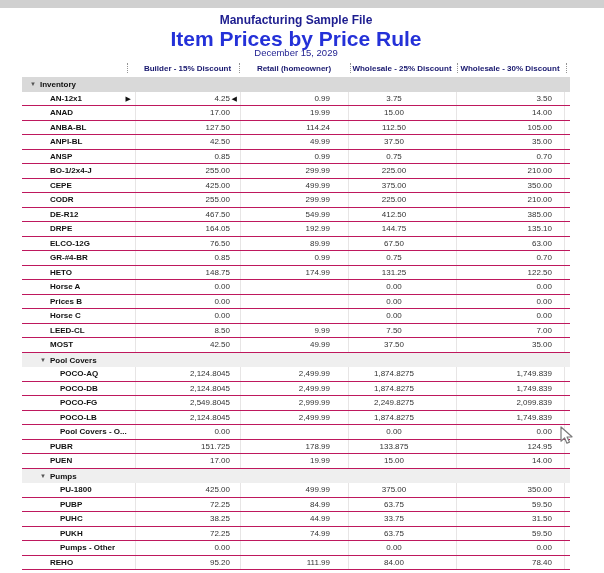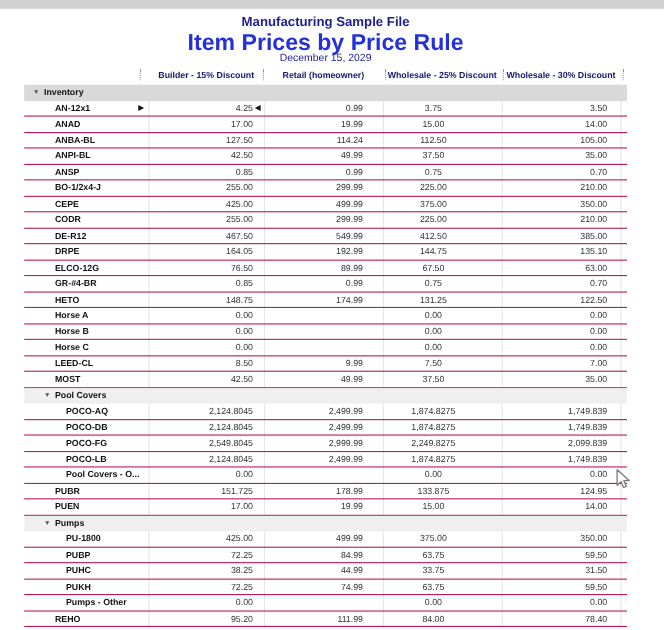--- a/index.html
+++ b/index.html
@@ -232,21 +232,21 @@
       <span class="lbl">Horse A</span>
       
     </div>
     <div class="cell val v1"><span class="v">0.00</span></div>
     <div class="cell val v2"><span class="v"></span></div>
     <div class="cell val v3"><span class="v">0.00</span></div>
     <div class="cell val v4"><span class="v">0.00</span></div>
   </div>
     <div class="row item lvl1">
     <div class="cell name">
-      <span class="lbl">Horse B</span>
+      <span class="lbl">Prices B</span>
       
     </div>
     <div class="cell val v1"><span class="v">0.00</span></div>
     <div class="cell val v2"><span class="v"></span></div>
     <div class="cell val v3"><span class="v">0.00</span></div>
     <div class="cell val v4"><span class="v">0.00</span></div>
   </div>
     <div class="row item lvl1">
     <div class="cell name">
       <span class="lbl">Horse C</span>

